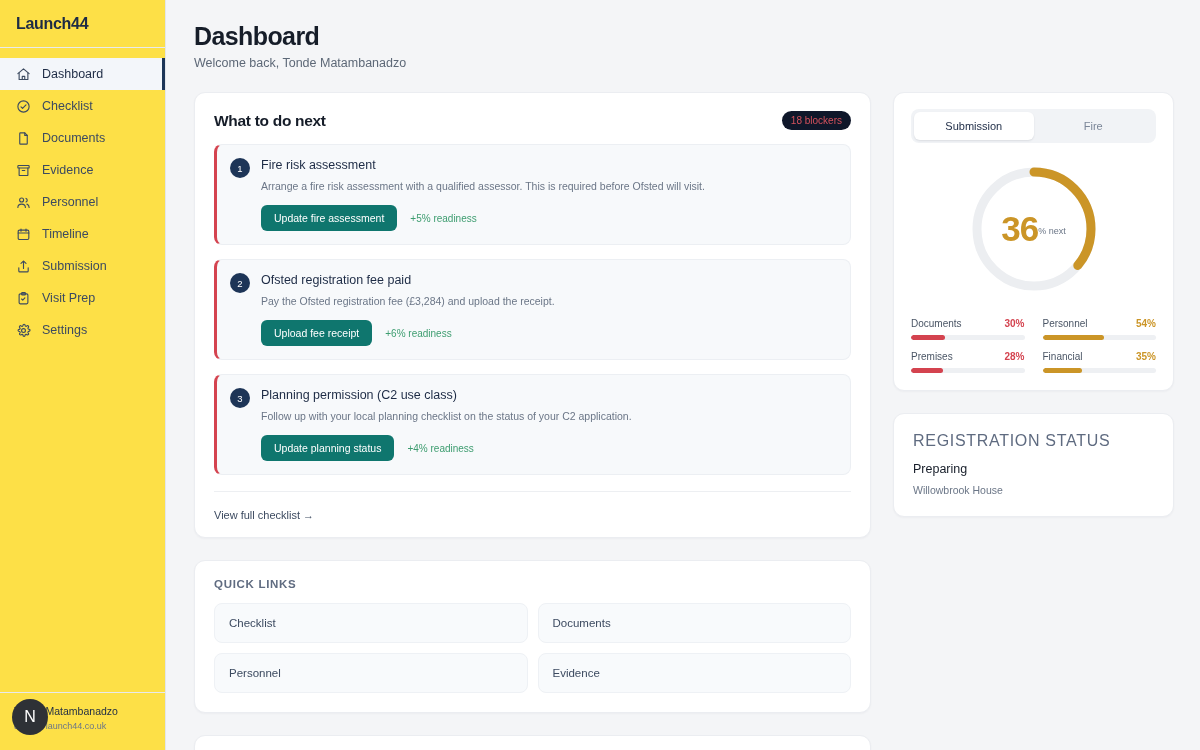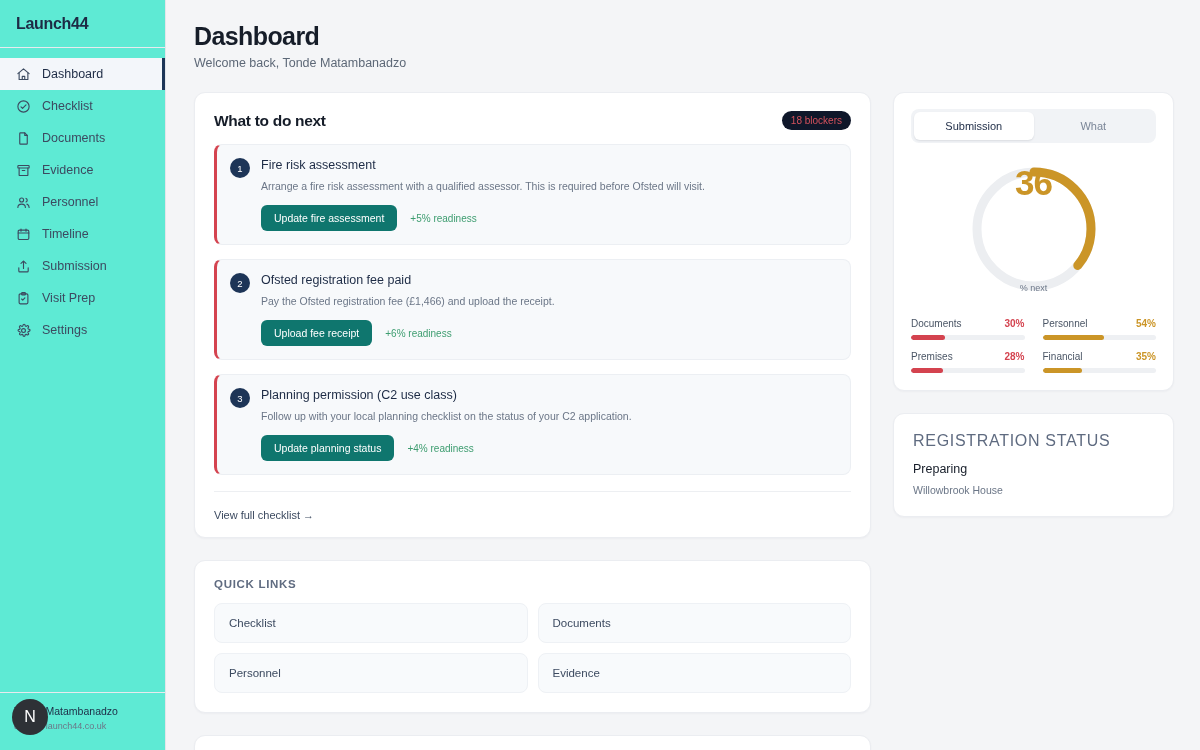--- a/index.html
+++ b/index.html
@@ -8,21 +8,21 @@
     font-family: "Liberation Sans", sans-serif;
     background: #f4f5f7;
     overflow: hidden;
     -webkit-font-smoothing: antialiased;
   }
   .app { display: flex; width: 1200px; height: 750px; }
 
   
   .sidebar {
     width: 166px; height: 750px;
-    background: #5eead4;
+    background: #fde047;
     border-right: 1px solid #e3e6ea;
     display: flex; flex-direction: column;
     position: relative; flex: 0 0 166px;
   }
   .brand {
     height: 48px; display: flex; align-items: center;
     padding: 0 16px;
     font-size: 16px; font-weight: bold; letter-spacing: -0.3px;
     color: #1d2b45;
     border-bottom: 1px solid #e8eaee;
@@ -141,22 +141,22 @@
     padding: 8px 0; border-radius: 6px; cursor: pointer;
   }
   .toggle-opt.sel {
     background: #ffffff; color: #1d2b45;
     box-shadow: 0 1px 2px rgba(20,30,50,0.10);
   }
   .gauge-wrap { display: flex; justify-content: center; margin-top: 22px; }
   .gauge { position: relative; width: 128px; height: 128px; }
   .gauge svg { display: block; width: 128px; height: 128px; transform: rotate(-90deg); }
   .gauge-center {
-    position: absolute; inset: 0; display: flex; flex-direction: column;
-    align-items: center; justify-content: space-between;
+    position: absolute; inset: 0; display: flex; 
+    align-items: center; justify-content: center;
   }
   .gauge-val { font-size: 35px; font-weight: bold; color: #cb9527; letter-spacing: -1px; line-height: 36px; }
   .gauge-unit { font-size: 9px; color: #6b7687; margin-top: 4px; }
 
   .stats { display: grid; grid-template-columns: 1fr 1fr; gap: 11px 18px; margin-top: 25px; }
   .stat-top { display: flex; justify-content: space-between; align-items: baseline; }
   .stat-name { font-size: 10px; color: #4a5565; }
   .stat-pct { font-size: 10px; font-weight: bold; }
   .track { height: 5px; background: #eef0f3; border-radius: 3px; margin-top: 6px; overflow: hidden; }
   .fill { height: 5px; border-radius: 3px; }
@@ -308,21 +308,21 @@
                 <button class="btn-primary">Update fire assessment</button>
                 <span class="readiness">+5% readiness</span>
               </div>
             </div>
           </div>
 
           <div class="task">
             <div class="task-num">2</div>
             <div class="task-body">
               <div class="task-title">Ofsted registration fee paid</div>
-              <div class="task-desc">Pay the Ofsted registration fee (£1,466) and upload the receipt.</div>
+              <div class="task-desc">Pay the Ofsted registration fee (£3,284) and upload the receipt.</div>
               <div class="task-actions">
                 <button class="btn-primary">Upload fee receipt</button>
                 <span class="readiness">+6% readiness</span>
               </div>
             </div>
           </div>
 
           <div class="task">
             <div class="task-num">3</div>
             <div class="task-body">
@@ -355,21 +355,21 @@
           
         </section>
 
       </div>
 
       <div class="col-right">
 
         <section class="card ready-card">
           <div class="toggle">
             <div class="toggle-opt sel">Submission</div>
-            <div class="toggle-opt">What</div>
+            <div class="toggle-opt">Fire</div>
           </div>
 
           <div class="gauge-wrap">
             <div class="gauge">
               <svg viewBox="0 0 128 128">
                 <circle id="gauge-track" cx="64" cy="64" r="57" fill="none" stroke="#eceef1" stroke-width="9"></circle>
                 <circle id="gauge-arc" cx="64" cy="64" r="57" fill="none" stroke="#cb9527" stroke-width="9" stroke-linecap="round" stroke-dasharray="128.9309625033251 229.2106000059113"></circle>
               </svg>
               <div class="gauge-center">
                 <div class="gauge-val">36</div>

